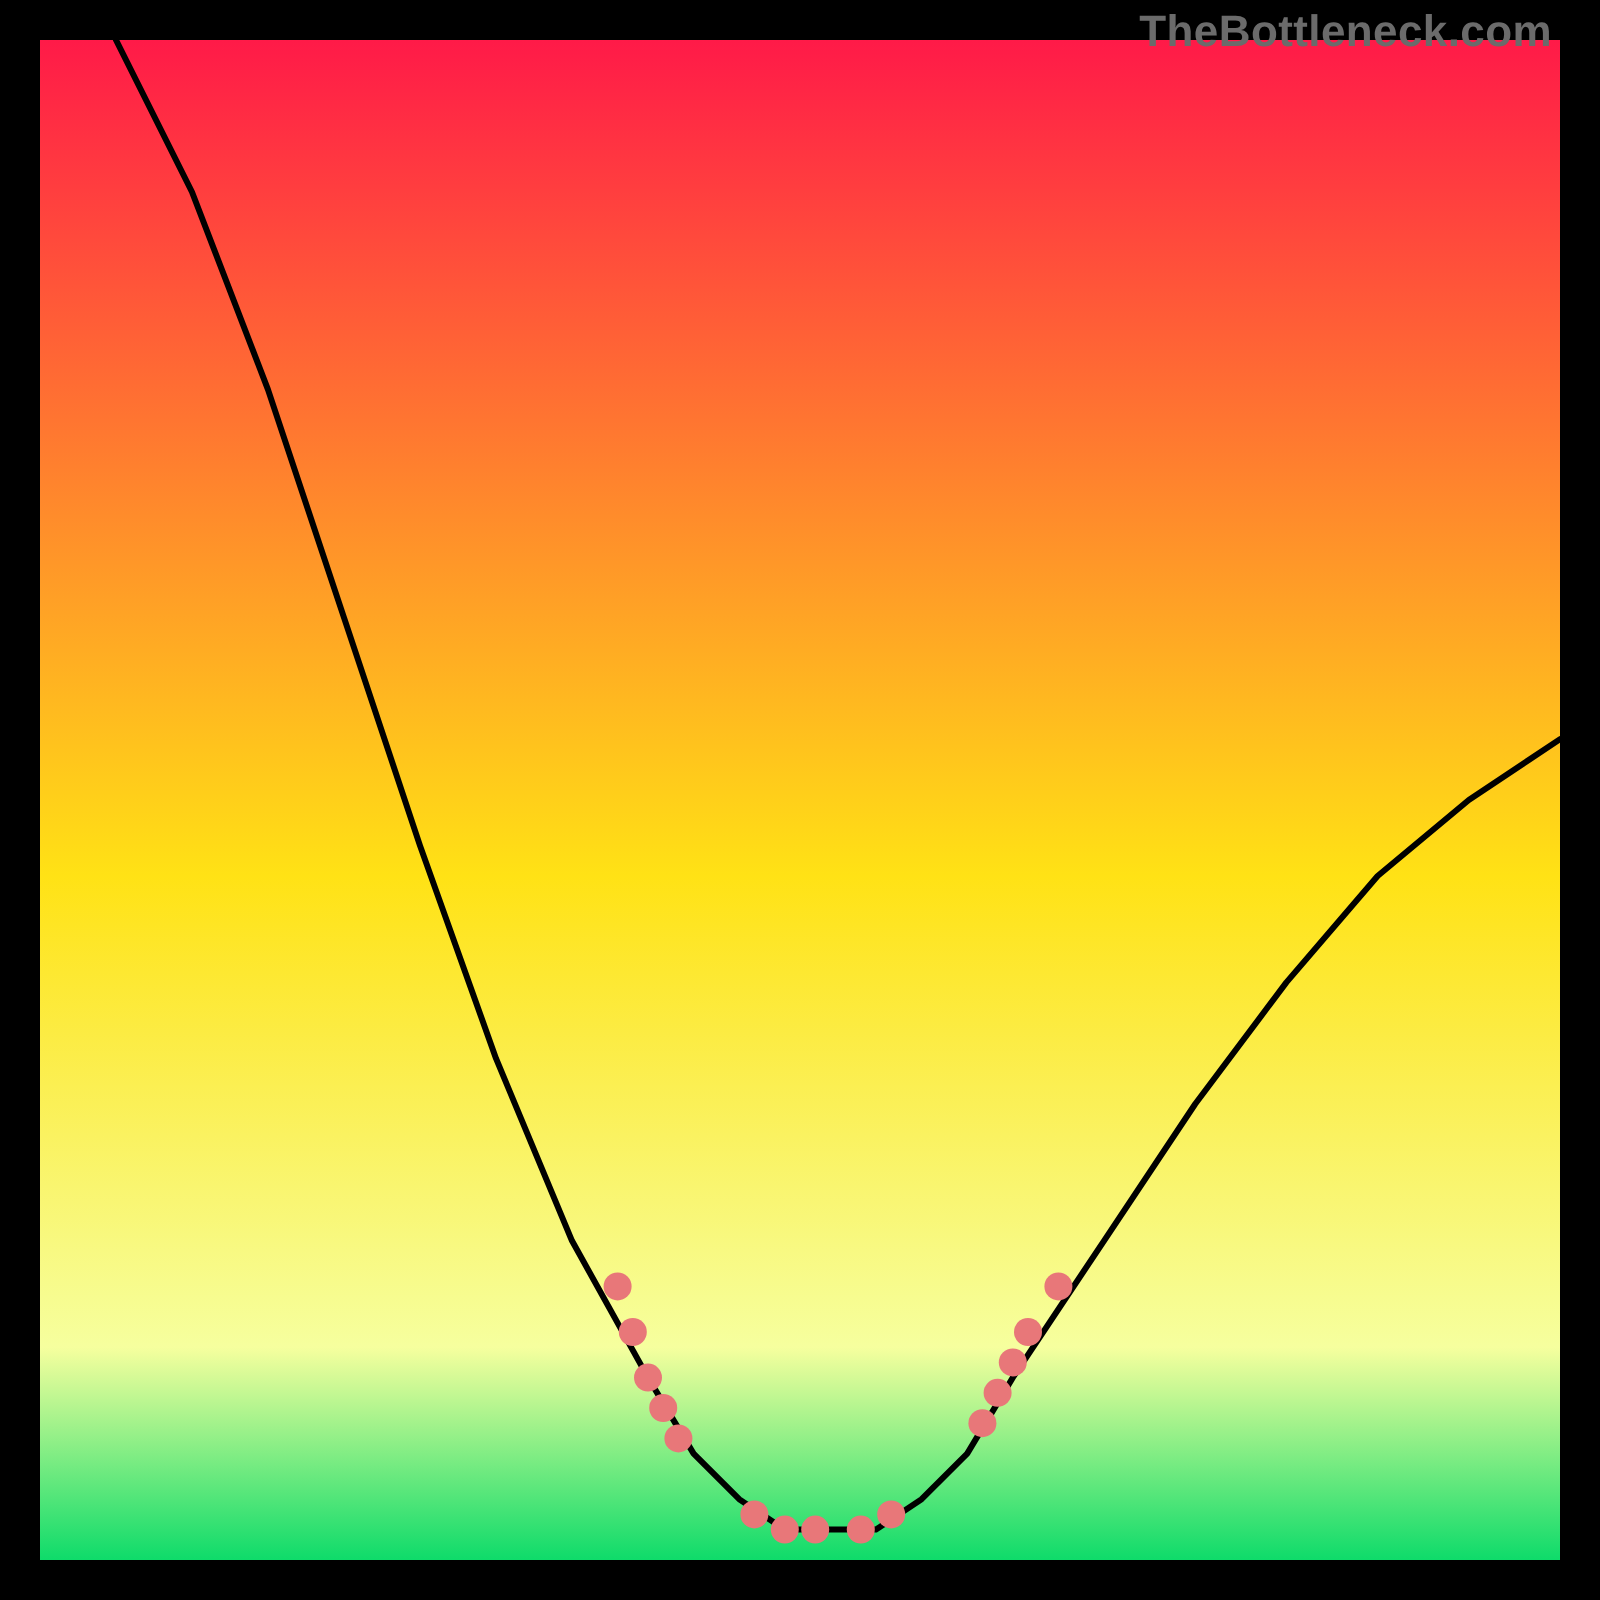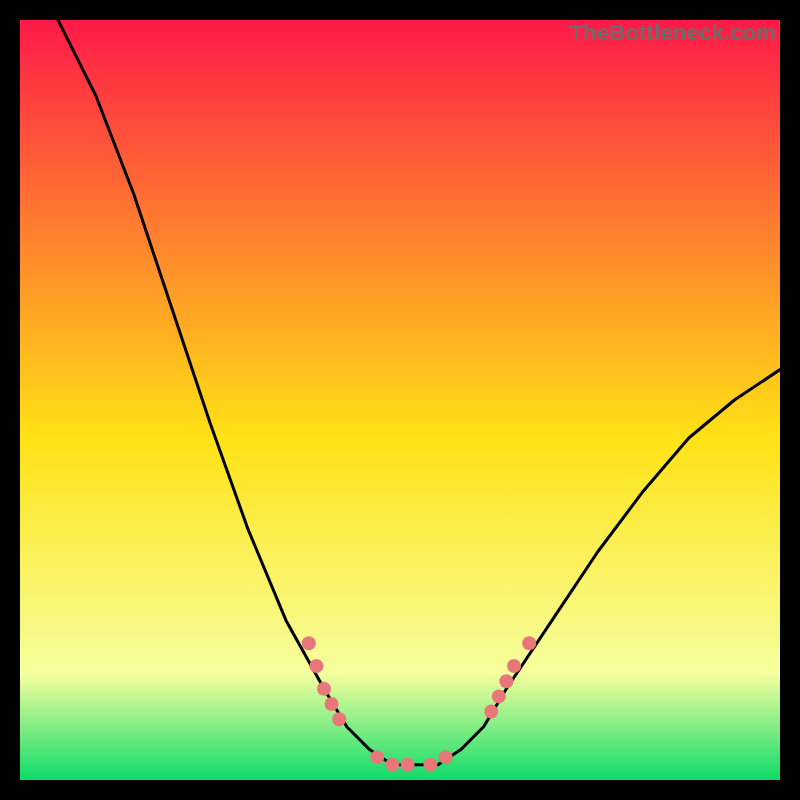--- a/index.html
+++ b/index.html
@@ -20,21 +20,21 @@
   }
   .plot {
     position: absolute;
     left: 0;
     top: 0;
     width: 760px;
     height: 760px;
   }
   .watermark {
     position: absolute;
-    top: 20px;
+    top: 3px;
     right: 24px;
     font-family: Arial, Helvetica, sans-serif;
     font-size: 22px;
     font-weight: 600;
     color: #6b6b6b;
     letter-spacing: 0.2px;
   }
 </style>
 </head>
 <body>

